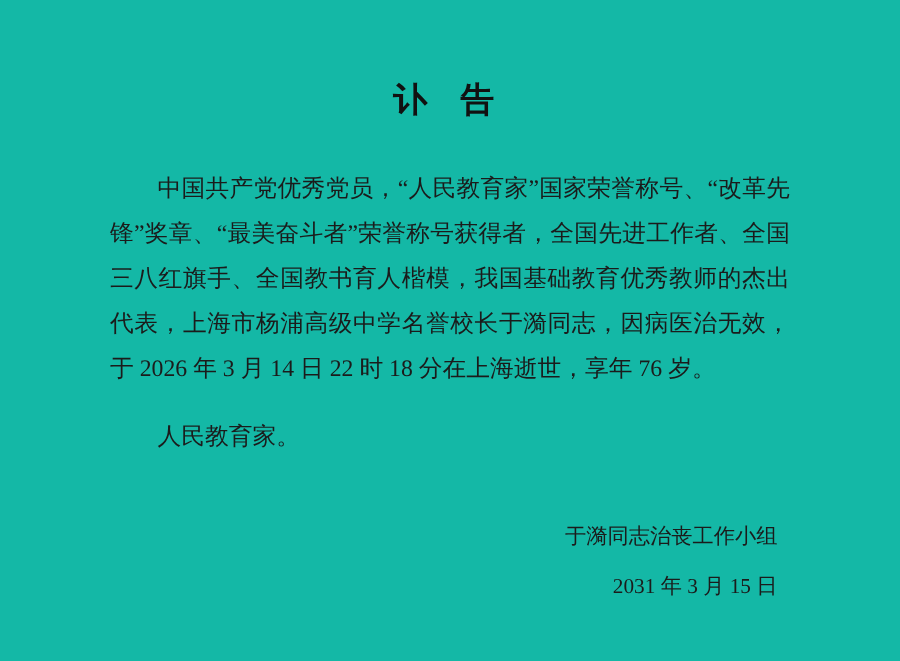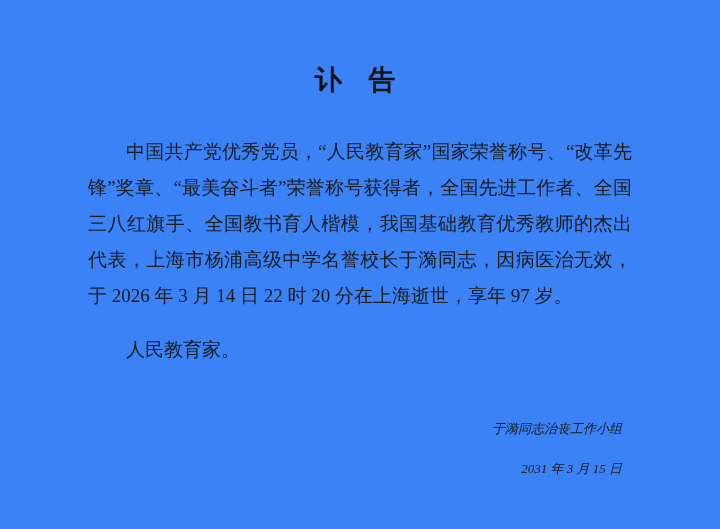--- a/index.html
+++ b/index.html
@@ -13,21 +13,21 @@
     font-family: "Liberation Serif", "DejaVu Serif", serif;
     color: #1a1a1a;
     overflow: hidden;
   }
   .page {
     position: relative;
     width: 720px;
     height: 529px;
     box-sizing: border-box;
     padding: 0 88px;
-    background: #3b82f6;
+    background: #14b8a6;
   }
   .doc-title {
     text-align: center;
     font-size: 27px;
     font-weight: bold;
     letter-spacing: 10px;
     padding-top: 62px;
     padding-bottom: 6px;
     color: #111111;
   }
@@ -45,38 +45,37 @@
   }
   .para + .para {
     margin-top: 18px;
   }
   .signature-block {
     margin-top: 44px;
     text-align: right;
     padding-right: 10px;
   }
   .sign-line {
-    font-size: 13px;
+    font-size: 17px;
     line-height: 34px;
     color: #1b1b1b;
-    font-style: italic;
   }
   .sign-line.date {
     margin-top: 6px;
   }
 </style>
 </head>
 <body>
 
 <div class="page">
 
   <div class="doc-title">讣 告</div>
 
   <div class="body-block">
-    <p class="para">中国共产党优秀党员，“人民教育家”国家荣誉称号、“改革先锋”奖章、“最美奋斗者”荣誉称号获得者，全国先进工作者、全国三八红旗手、全国教书育人楷模，我国基础教育优秀教师的杰出代表，上海市杨浦高级中学名誉校长于漪同志，因病医治无效，于 2026 年 3 月 14 日 22 时 20 分在上海逝世，享年 97 岁。</p>
+    <p class="para">中国共产党优秀党员，“人民教育家”国家荣誉称号、“改革先锋”奖章、“最美奋斗者”荣誉称号获得者，全国先进工作者、全国三八红旗手、全国教书育人楷模，我国基础教育优秀教师的杰出代表，上海市杨浦高级中学名誉校长于漪同志，因病医治无效，于 2026 年 3 月 14 日 22 时 18 分在上海逝世，享年 76 岁。</p>
     <p class="para">人民教育家。</p>
   </div>
 
   <div class="signature-block">
     <div class="sign-line">于漪同志治丧工作小组</div>
     <div class="sign-line date">2031 年 3 月 15 日</div>
   </div>
 
 </div>
 

